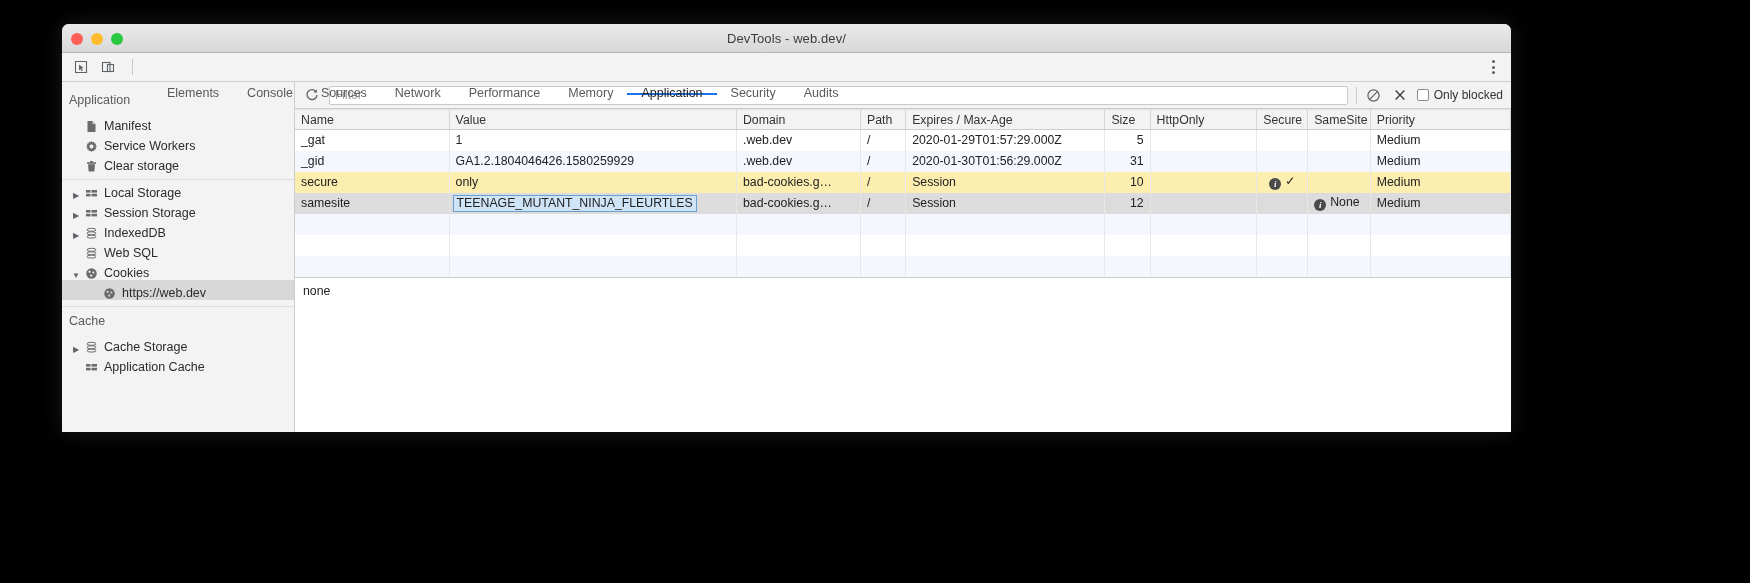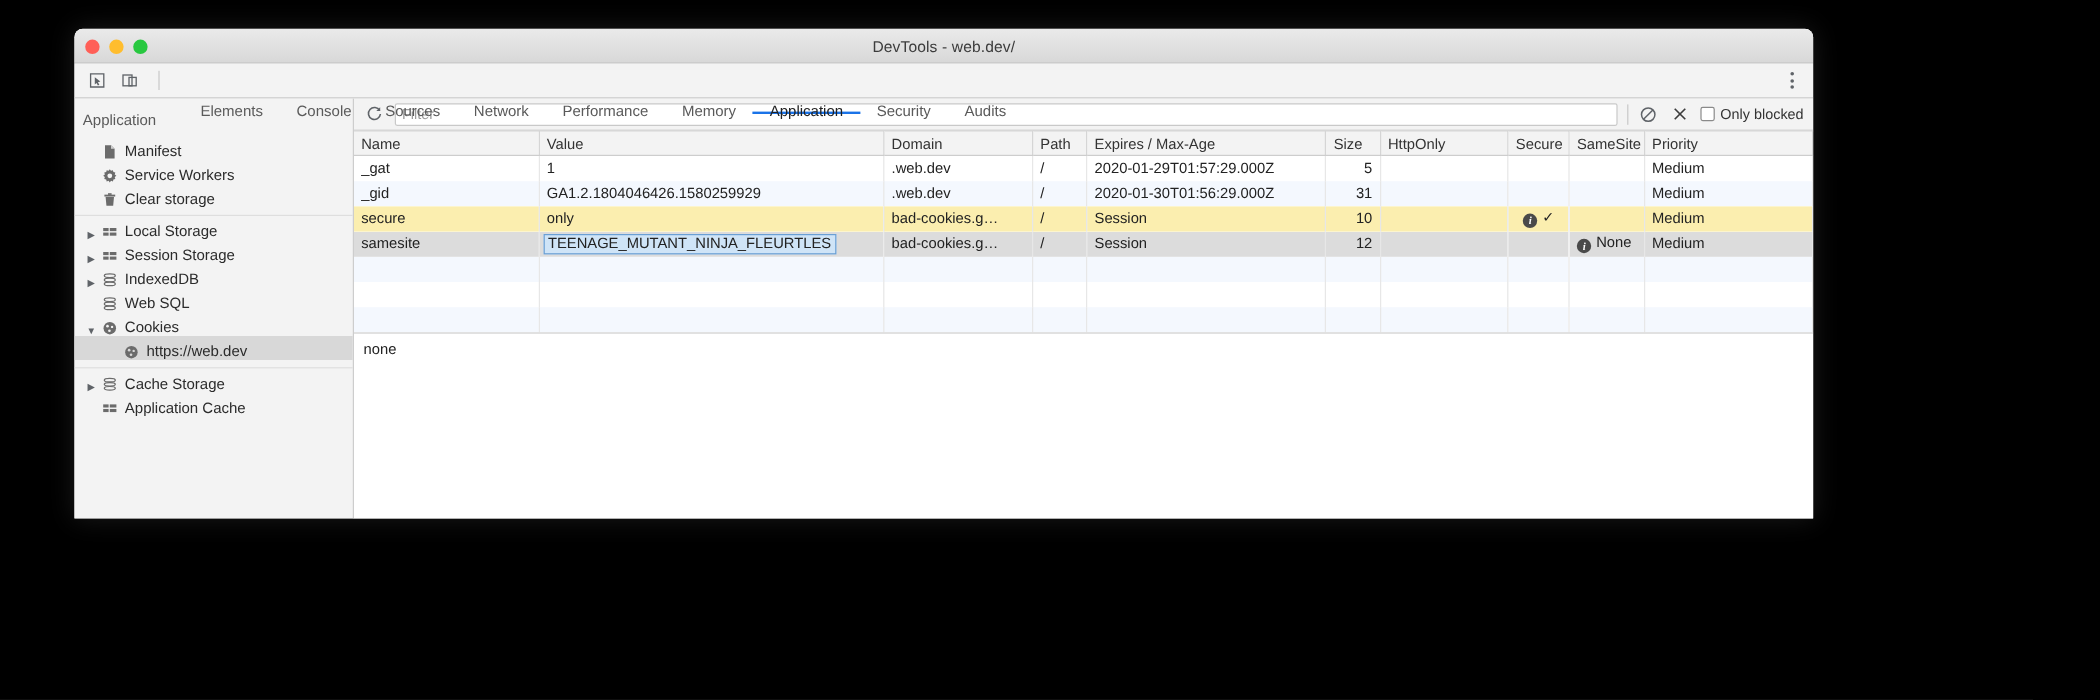--- a/index.html
+++ b/index.html
@@ -380,20 +380,21 @@
               <circle cx="4.6" cy="4.8" r="1.1" fill="#d8d8d8"></circle>
               <circle cx="8.4" cy="5.4" r="1" fill="#d8d8d8"></circle>
               <circle cx="6.2" cy="8.6" r="1.1" fill="#d8d8d8"></circle>
             </svg>
           </span>
           <span class="sb-label">https://web.dev</span>
         </div>
       </div>
 
       <div class="sb-group">
+        <div class="sb-section-title">Cache</div>
         <div class="sb-item">
           <span class="sb-arrow">▶</span>
           <span class="sb-icon">
             <svg width="13" height="13" viewBox="0 0 13 13">
               <ellipse cx="6.5" cy="2.8" rx="4.6" ry="1.5" fill="none" stroke="#6b6b6b" stroke-width="1"></ellipse>
               <ellipse cx="6.5" cy="6.3" rx="4.6" ry="1.5" fill="none" stroke="#6b6b6b" stroke-width="1"></ellipse>
               <ellipse cx="6.5" cy="9.6" rx="4.6" ry="1.5" fill="none" stroke="#6b6b6b" stroke-width="1"></ellipse>
             </svg>
           </span>
           <span class="sb-label">Cache Storage</span>

